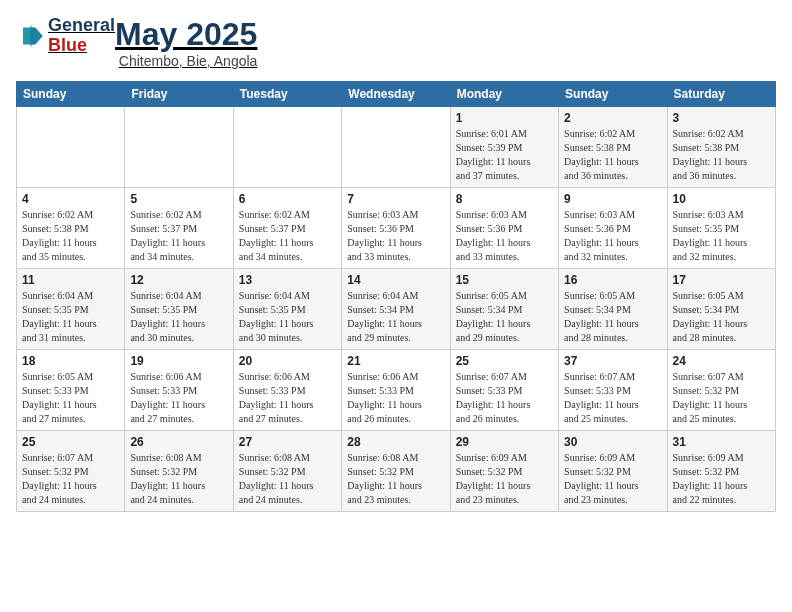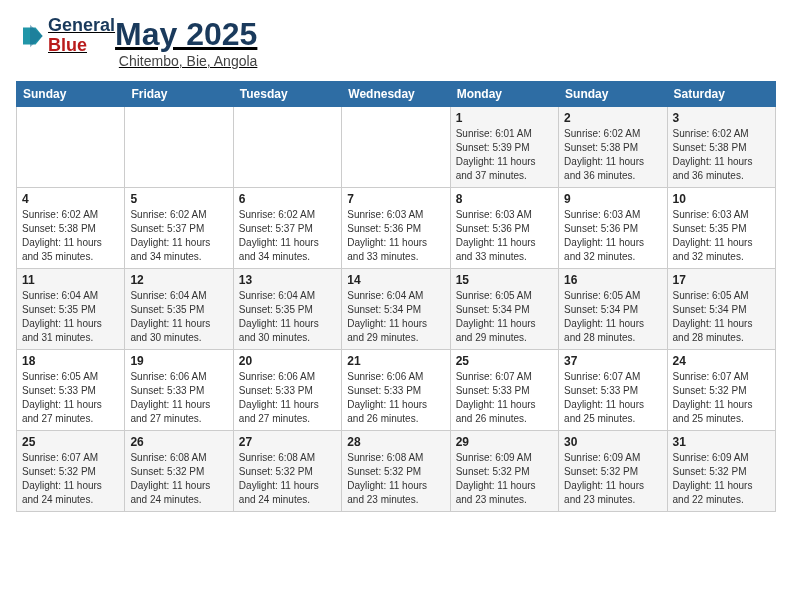--- a/index.html
+++ b/index.html
@@ -78,20 +78,21 @@
     .day-number {
       font-weight: bold;
       font-size: 12px;
       color: #222;
       margin-bottom: 2px;
     }
     .day-info {
       font-size: 10px;
       color: #333;
       line-height: 1.4;
+      font-family: Liberation Serif, serif;
     }
     .empty-cell {
       background: #fff !important;
     }
   </style>
 </head>
 <body>
 
 <div class="header">
   <div class="logo">

